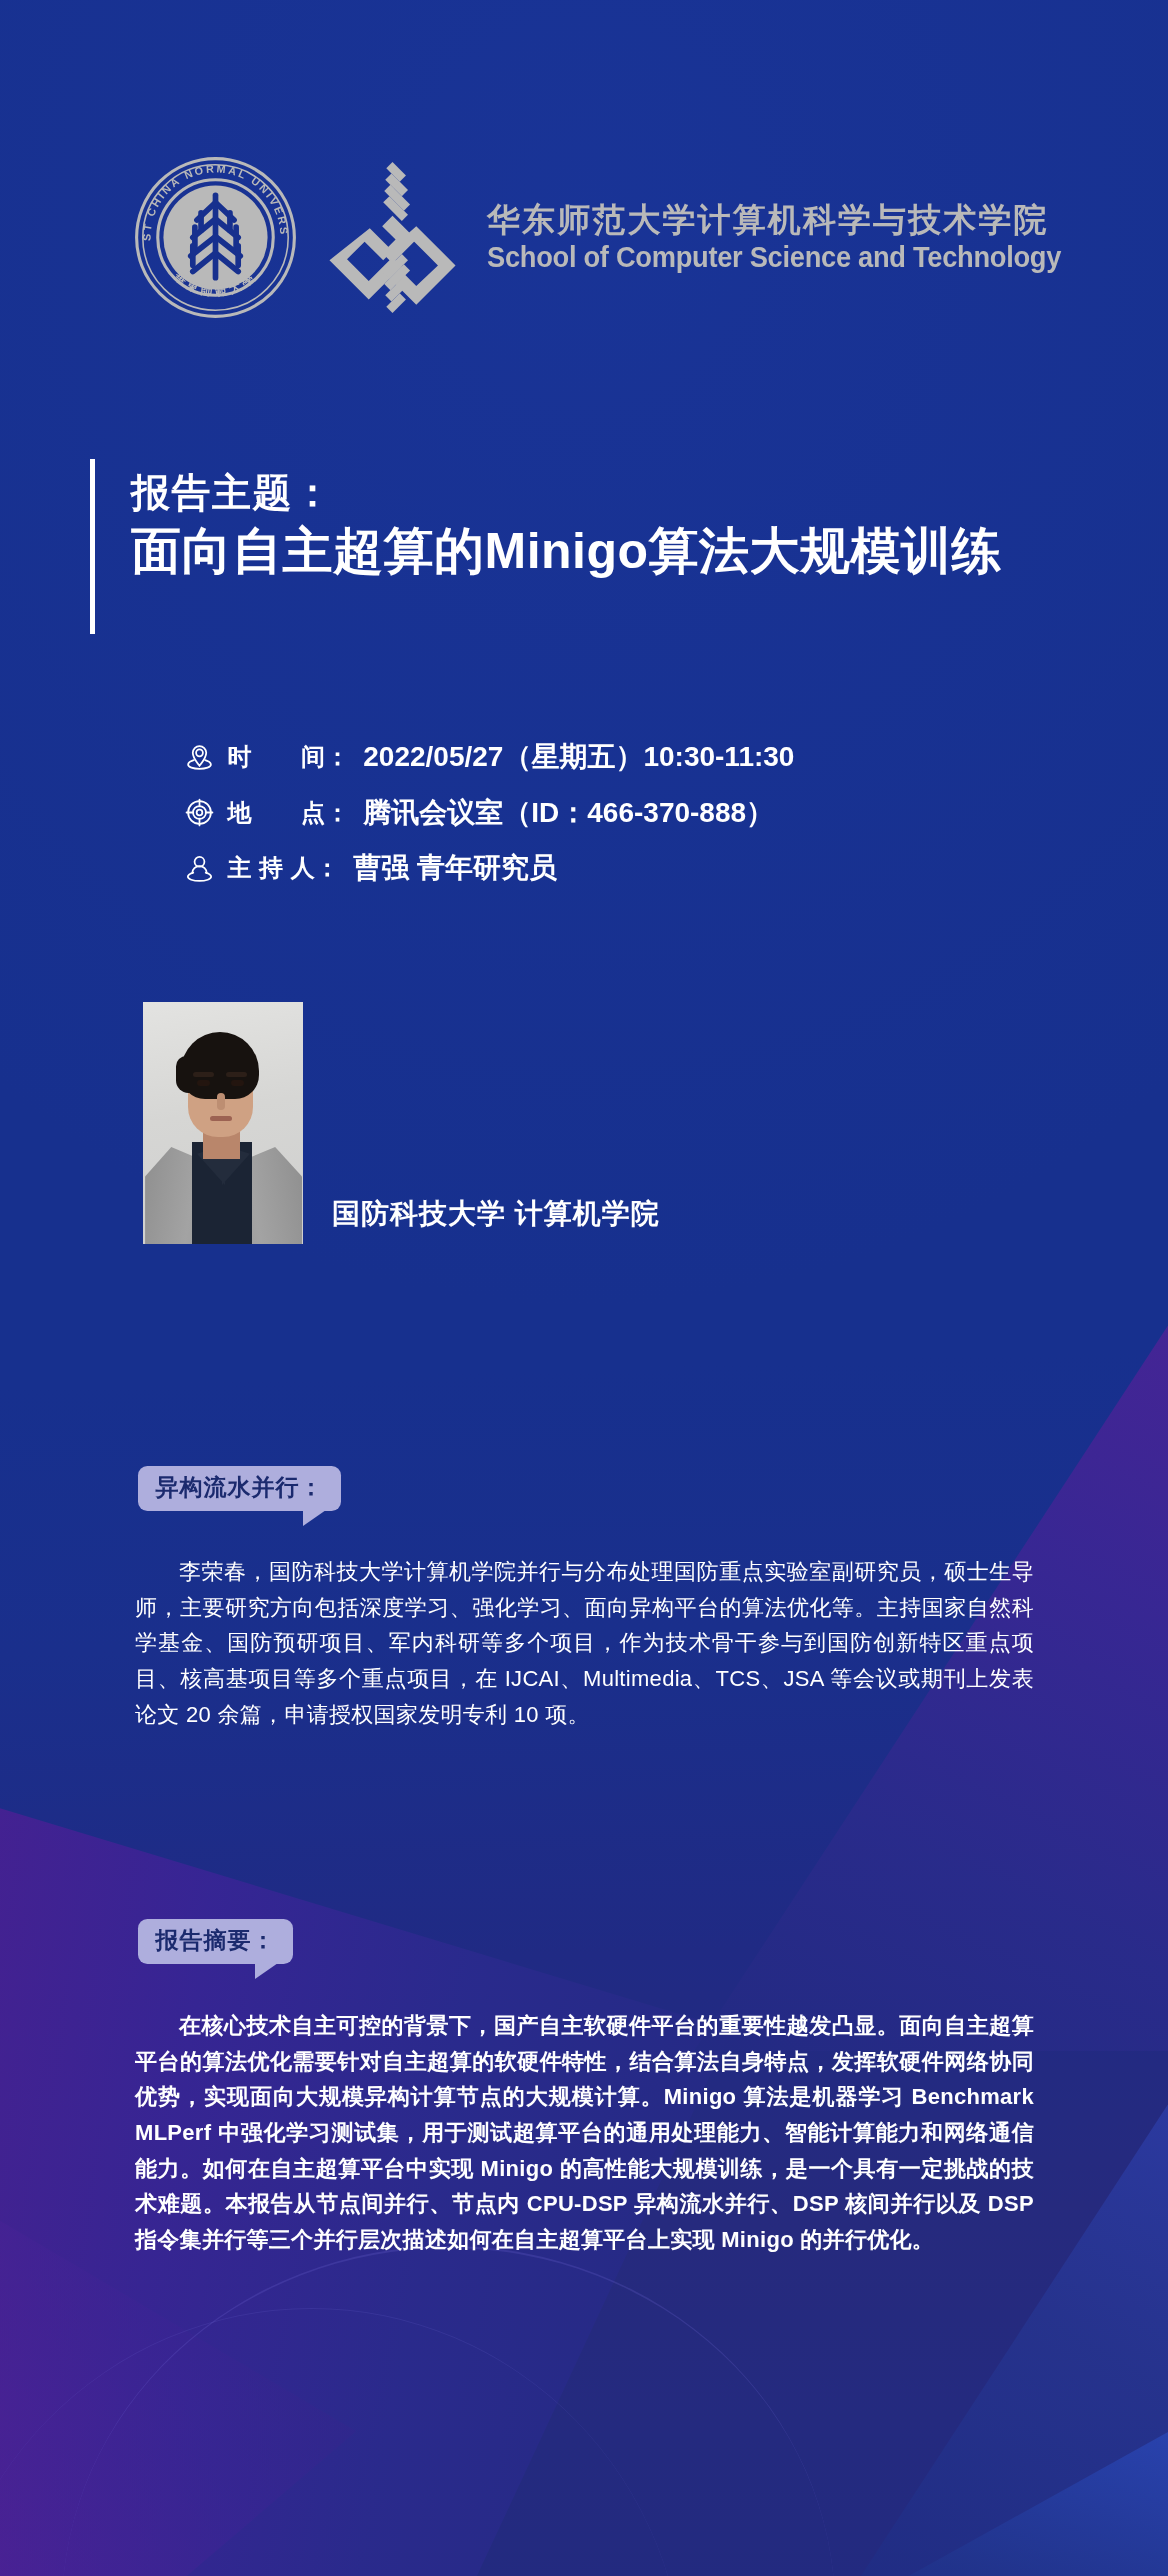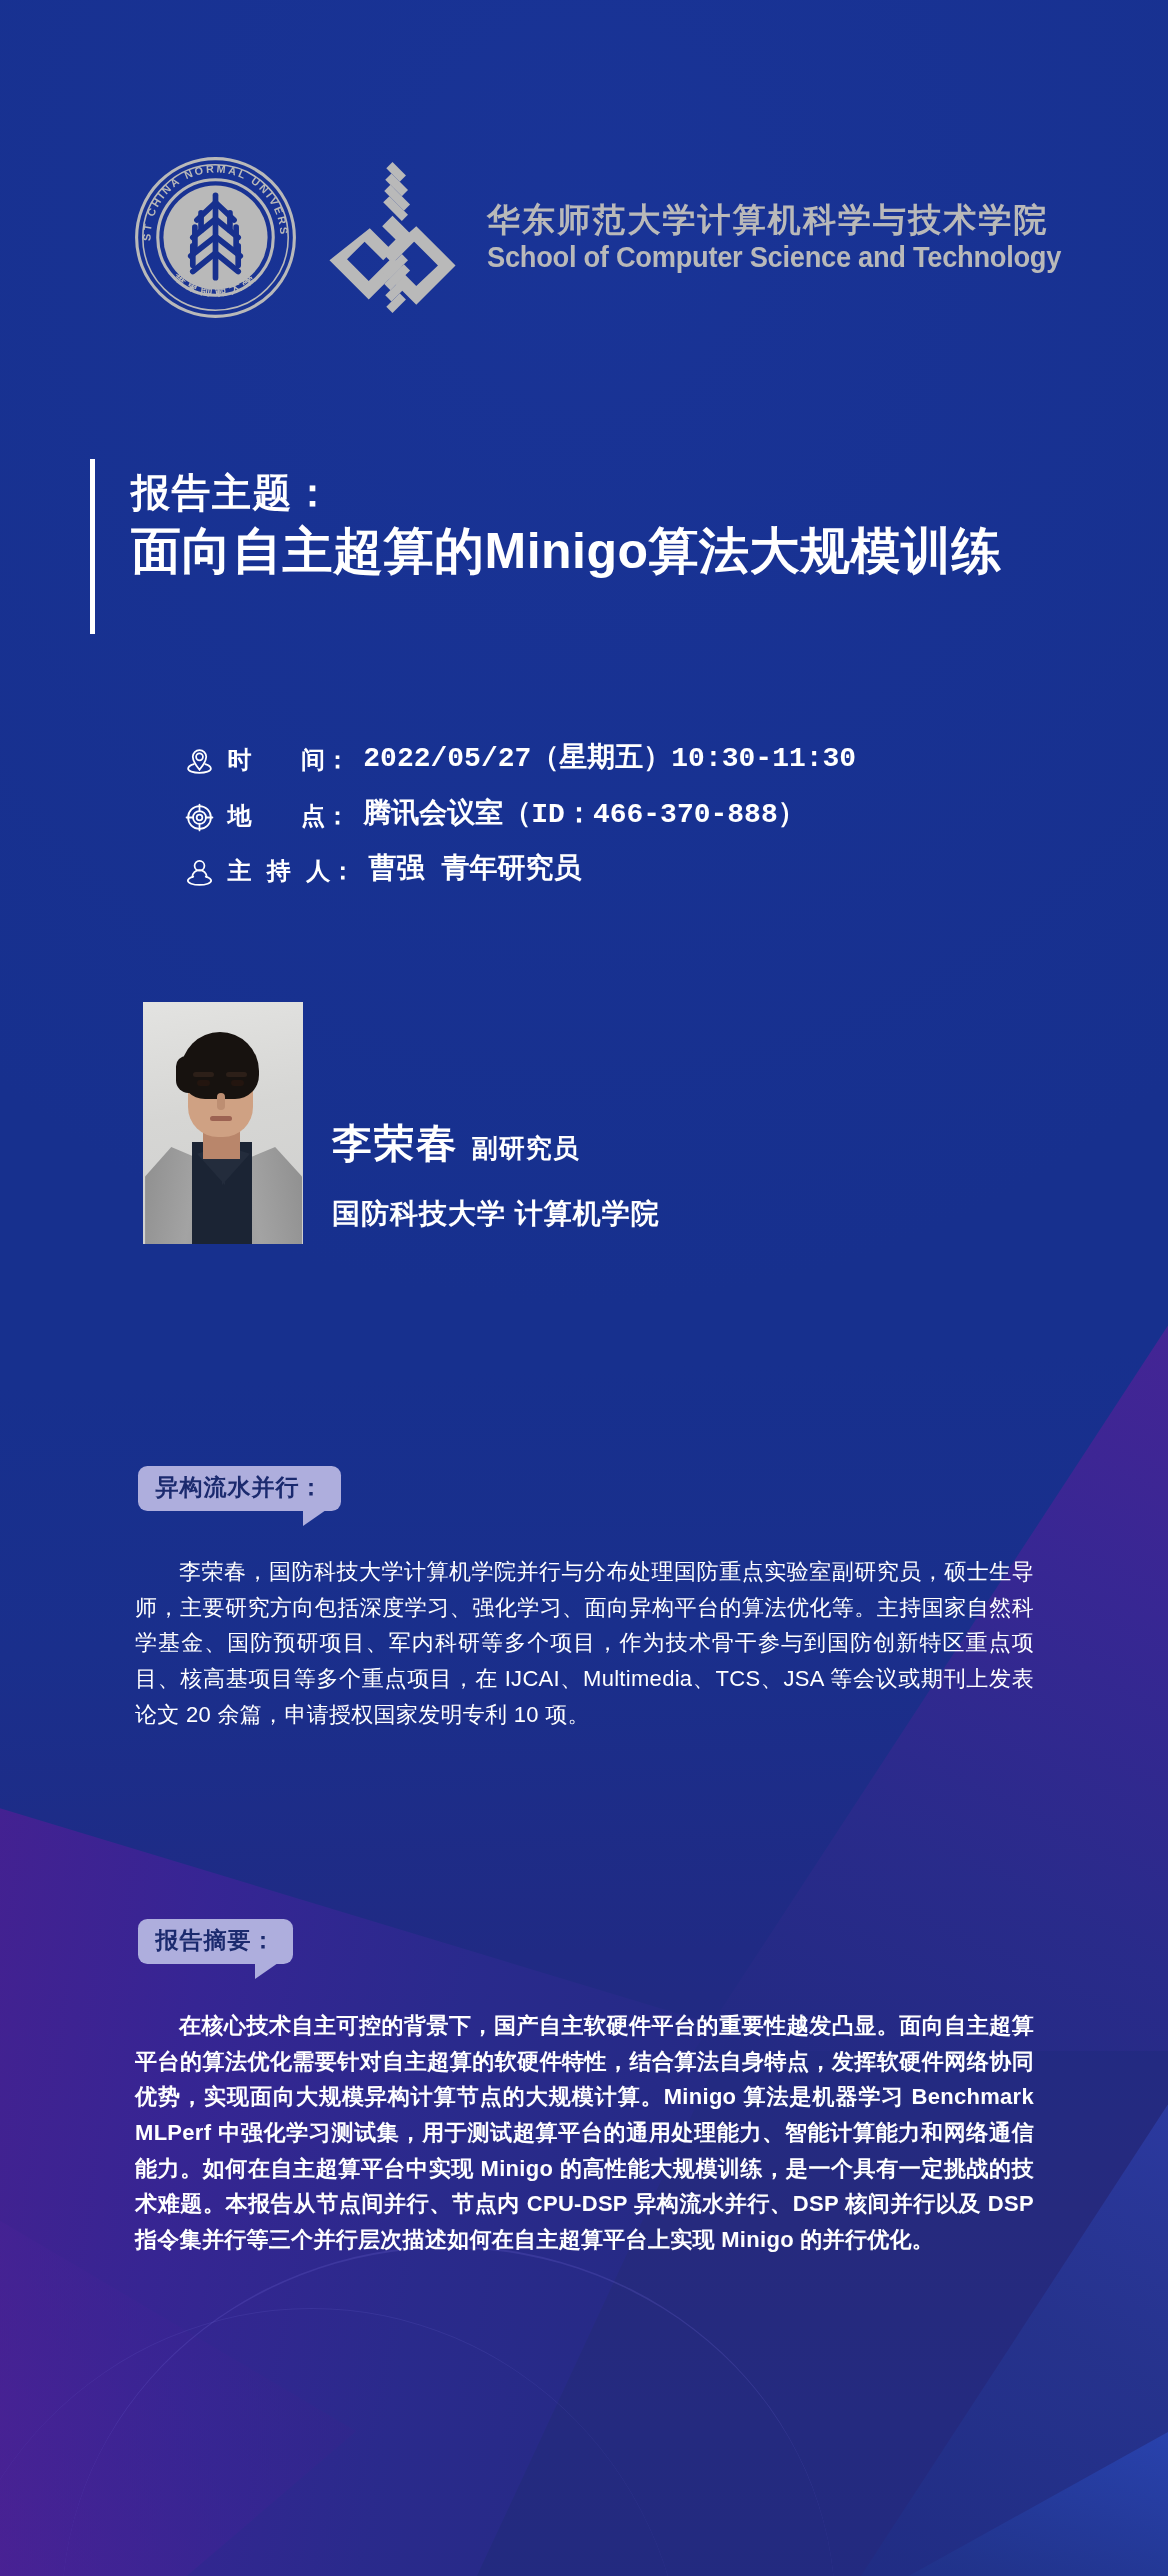--- a/index.html
+++ b/index.html
@@ -185,23 +185,22 @@
   .meta {
     position: absolute;
     left: 185px;
     top: 738px;
     display: flex;
     flex-direction: column;
     gap: 17.5px;
   }
   .meta-row {
     display: flex;
-    align-items: flex-end;
+    align-items: center;
     gap: 13.4px;
-    font-family: Liberation Mono, monospace;
   }
   .meta-icon {
     width: 29px; height: 29px;
     flex: 0 0 29px;
     display: block;
   }
   .meta-label {
     color: #ffffff;
     font-size: 24px;
     font-weight: 700;
@@ -526,24 +525,20 @@
       <div class="ph-hair"></div>
       <div class="ph-brow-l"></div>
       <div class="ph-brow-r"></div>
       <div class="ph-eye-l"></div>
       <div class="ph-eye-r"></div>
       <div class="ph-nose"></div>
       <div class="ph-mouth"></div>
     </div>
 
     <div class="speaker-text">
-      <div class="speaker-nameline">
-        <span class="speaker-name">李荣春</span>
-        <span class="speaker-title">副研究员</span>
-      </div>
       <div class="speaker-affil">国防科技大学 计算机学院</div>
     </div>
   </div>
 
   <div class="bubble" id="bubble-bio">
     <span class="bubble-text">异构流水并行：</span>
   </div>
   <div class="para" id="para-bio">李荣春，国防科技大学计算机学院并行与分布处理国防重点实验室副研究员，硕士生导师，主要研究方向包括深度学习、强化学习、面向异构平台的算法优化等。主持国家自然科学基金、国防预研项目、军内科研等多个项目，作为技术骨干参与到国防创新特区重点项目、核高基项目等多个重点项目，在 IJCAI、Multimedia、TCS、JSA 等会议或期刊上发表论文 20 余篇，申请授权国家发明专利 10 项。</div>
 
   <div class="bubble" id="bubble-abs">

